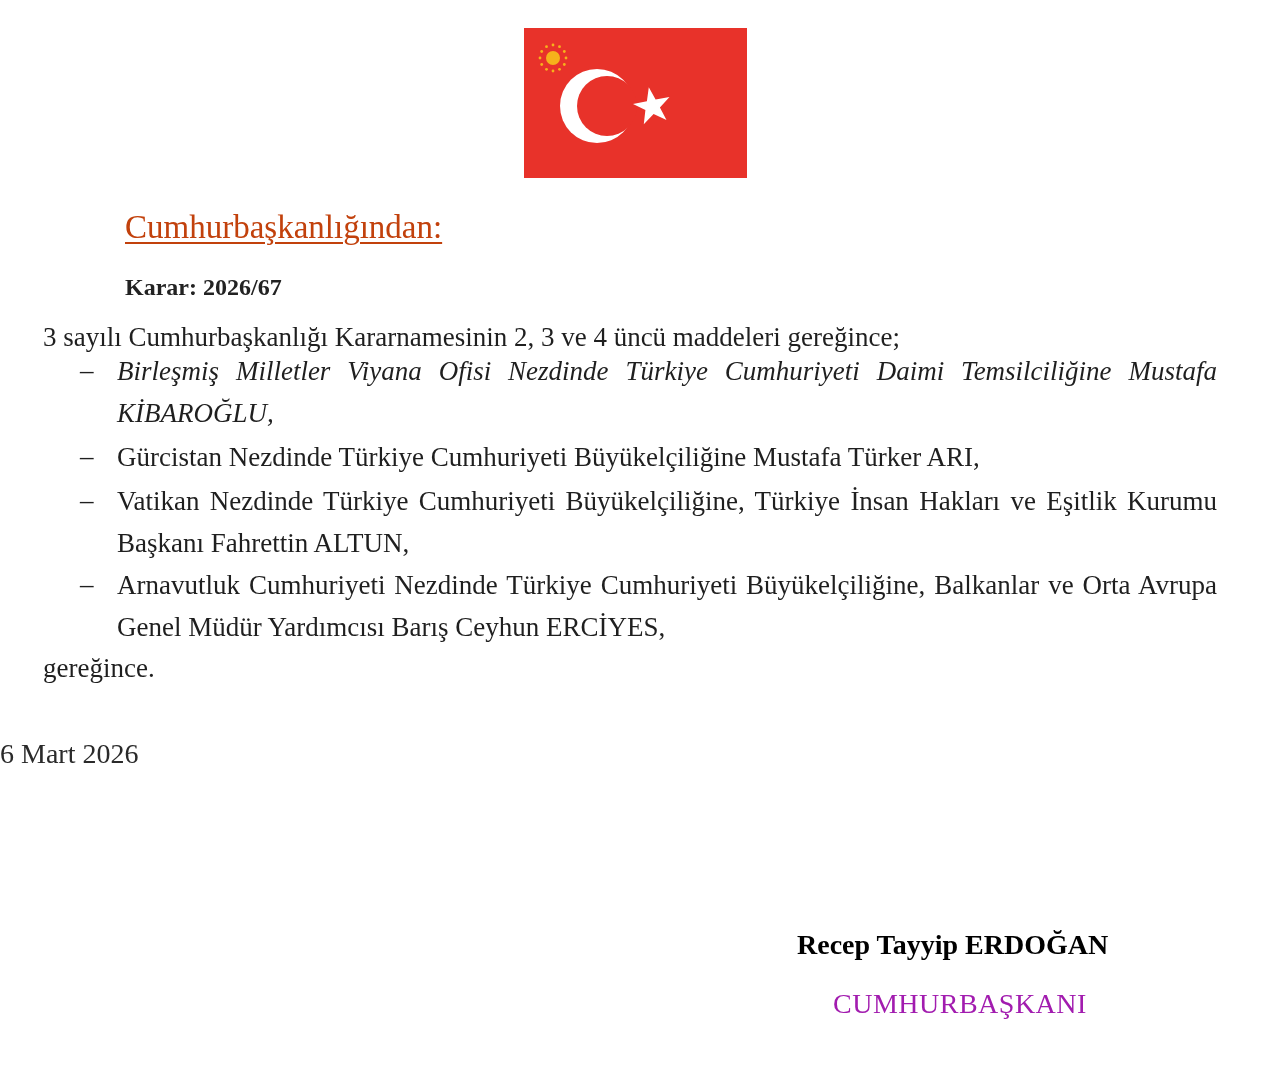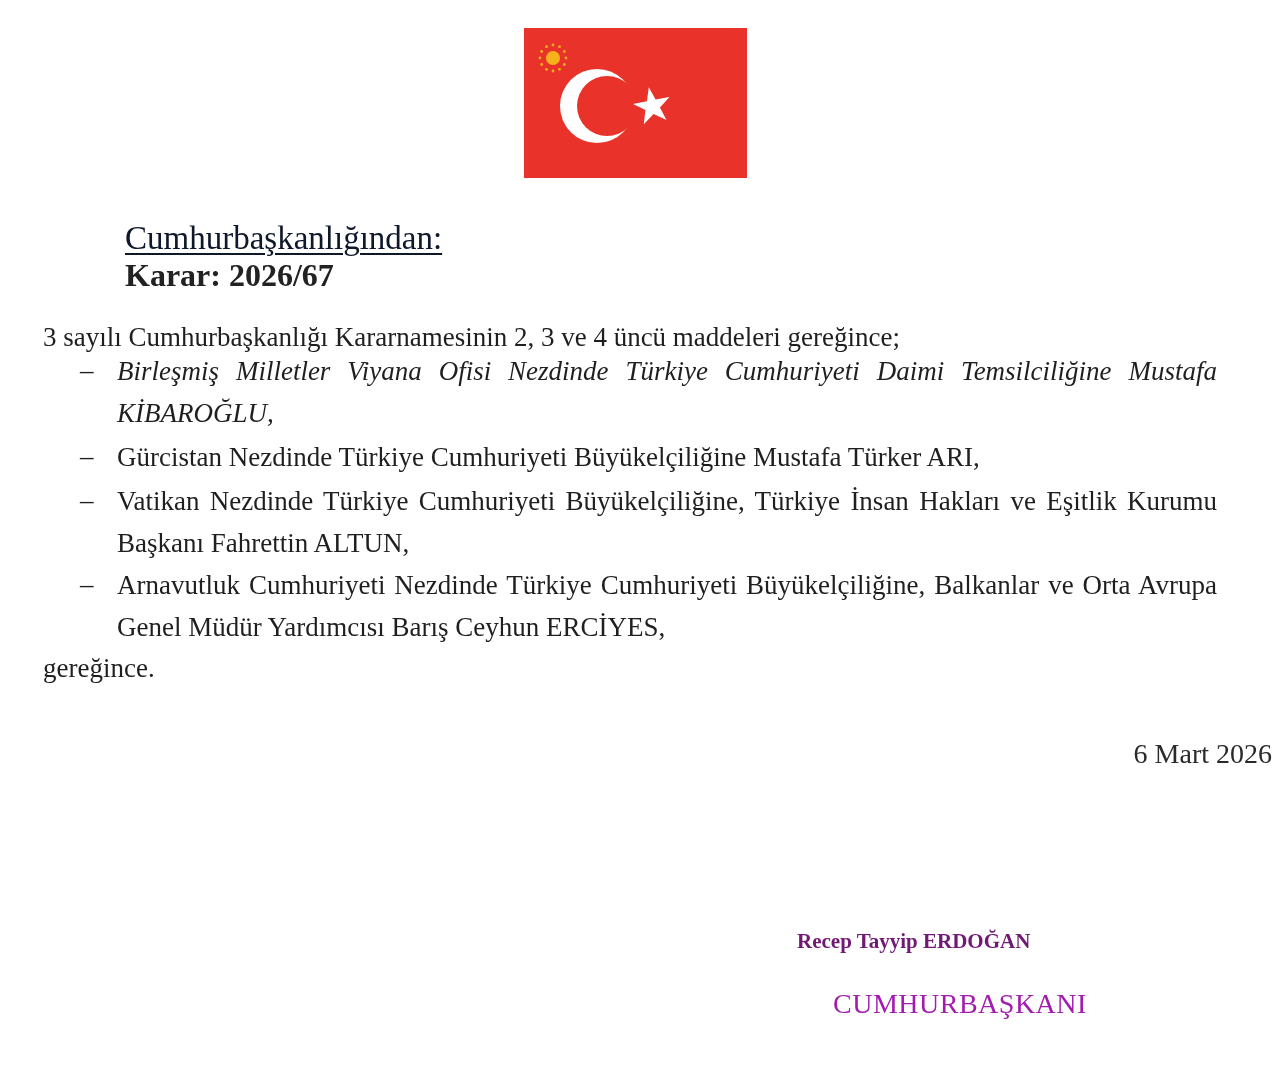--- a/index.html
+++ b/index.html
@@ -7,41 +7,41 @@
     width: 1280px; height: 1074px; position: relative; overflow: hidden;
     font-family: "Liberation Serif", "DejaVu Serif", serif;
     color: #1a1a1a;
   }
   .flag {
     position: absolute; left: 524px; top: 28px; width: 223px; height: 150px;
     background: #e8322a;
   }
   .flag svg { display: block; }
   .heading {
-    position: absolute; left: 125px; top: 220px;
+    position: absolute; left: 125px; top: 209px;
     font-size: 33px; text-decoration: underline; text-underline-offset: 4px;
-    text-decoration-thickness: 2px; color: #0f172a; text-align: center;
+    text-decoration-thickness: 2px; color: #c2410c; text-align: center;
   }
   .karar {
-    position: absolute; left: 125px; top: 257px;
-    font-size: 32px; font-weight: bold; color: #222;
+    position: absolute; left: 125px; top: 274px;
+    font-size: 24px; font-weight: bold; color: #222;
   }
   .body-text { position: absolute; left: 0; top: 0; font-size: 27px; line-height: 1; color: #1f1f1f; }
   .intro { position: absolute; left: 43px; top: 324px; white-space: nowrap; }
   .item { position: absolute; left: 80px; width: 1137px; }
   .item .dash { position: absolute; left: 0; top: 0; }
   .item .txt {
     position: absolute; left: 37px; width: 1100px; text-align: justify;
     line-height: 42px;
   }
   .item .txt.last-justify { text-align-last: left; }
   .closing { position: absolute; left: 43px; top: 655px; }
-  .date { position: absolute; left: 0; width: 1272px; top: 738px; text-align: right; font-size: 28px; color: #2a2a2a; }
+  .date { position: absolute; left: 0; width: 1272px; top: 738px; text-align: left; font-size: 28px; color: #2a2a2a; }
   .signer {
-    position: absolute; left: 797px; top: 929px; font-size: 21px; font-weight: bold; color: #701a75;
+    position: absolute; left: 797px; top: 929px; font-size: 28px; font-weight: bold; color: #000000;
   }
   .title {
     position: absolute; left: 833px; top: 988px; font-size: 28px; color: #a21caf; letter-spacing: 0.5px;
   }
 </style>
 </head>
 <body>
 
 <div class="flag">
   <svg width="223" height="150" viewBox="0 0 223 150">

